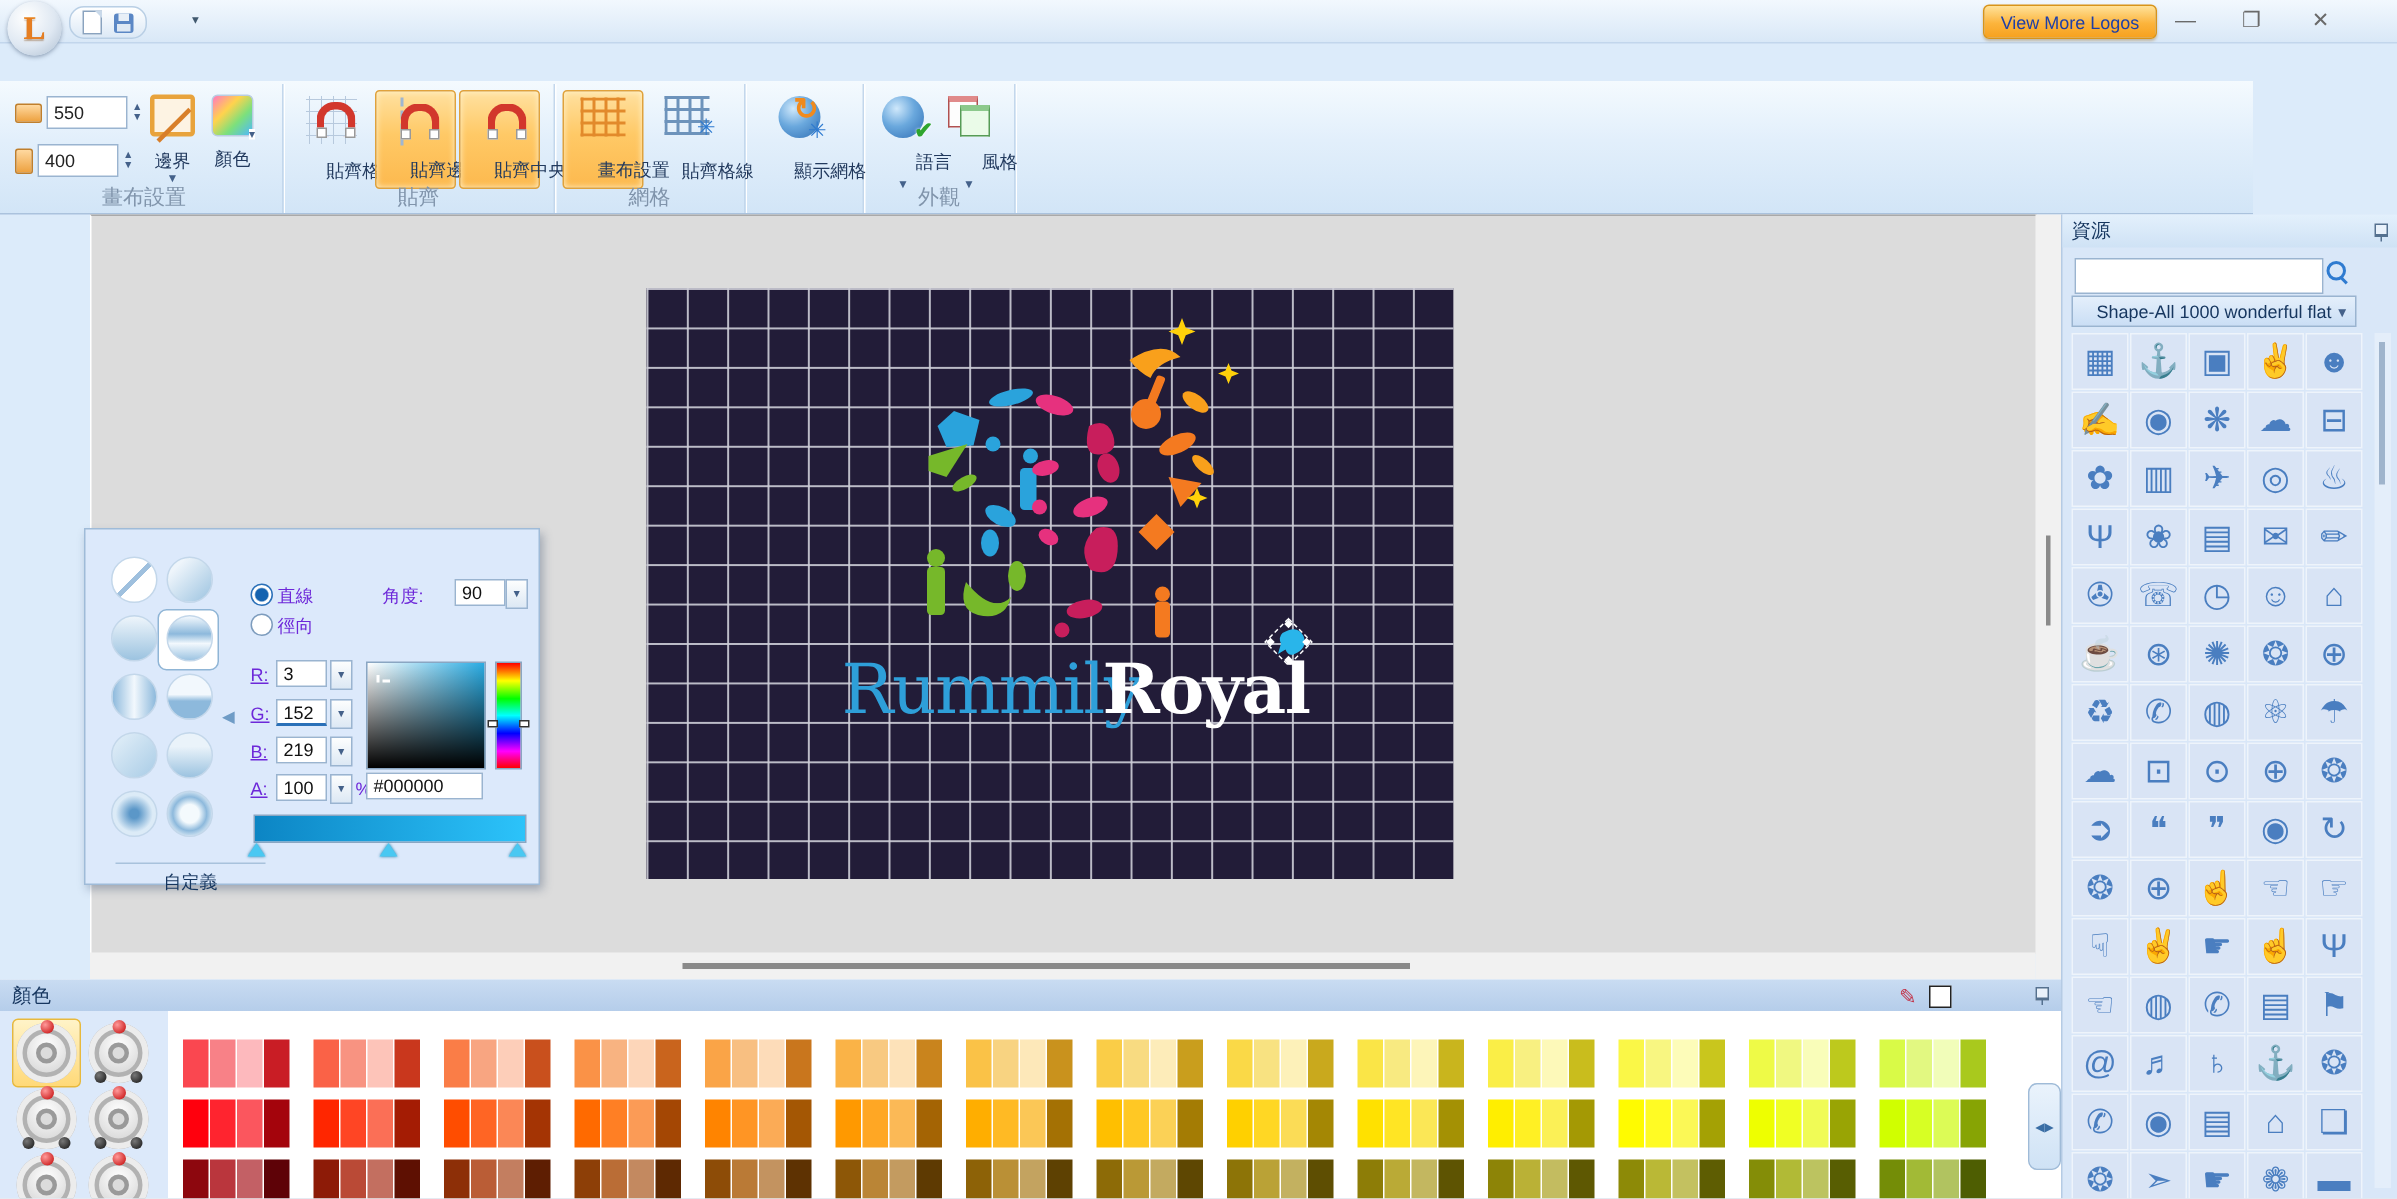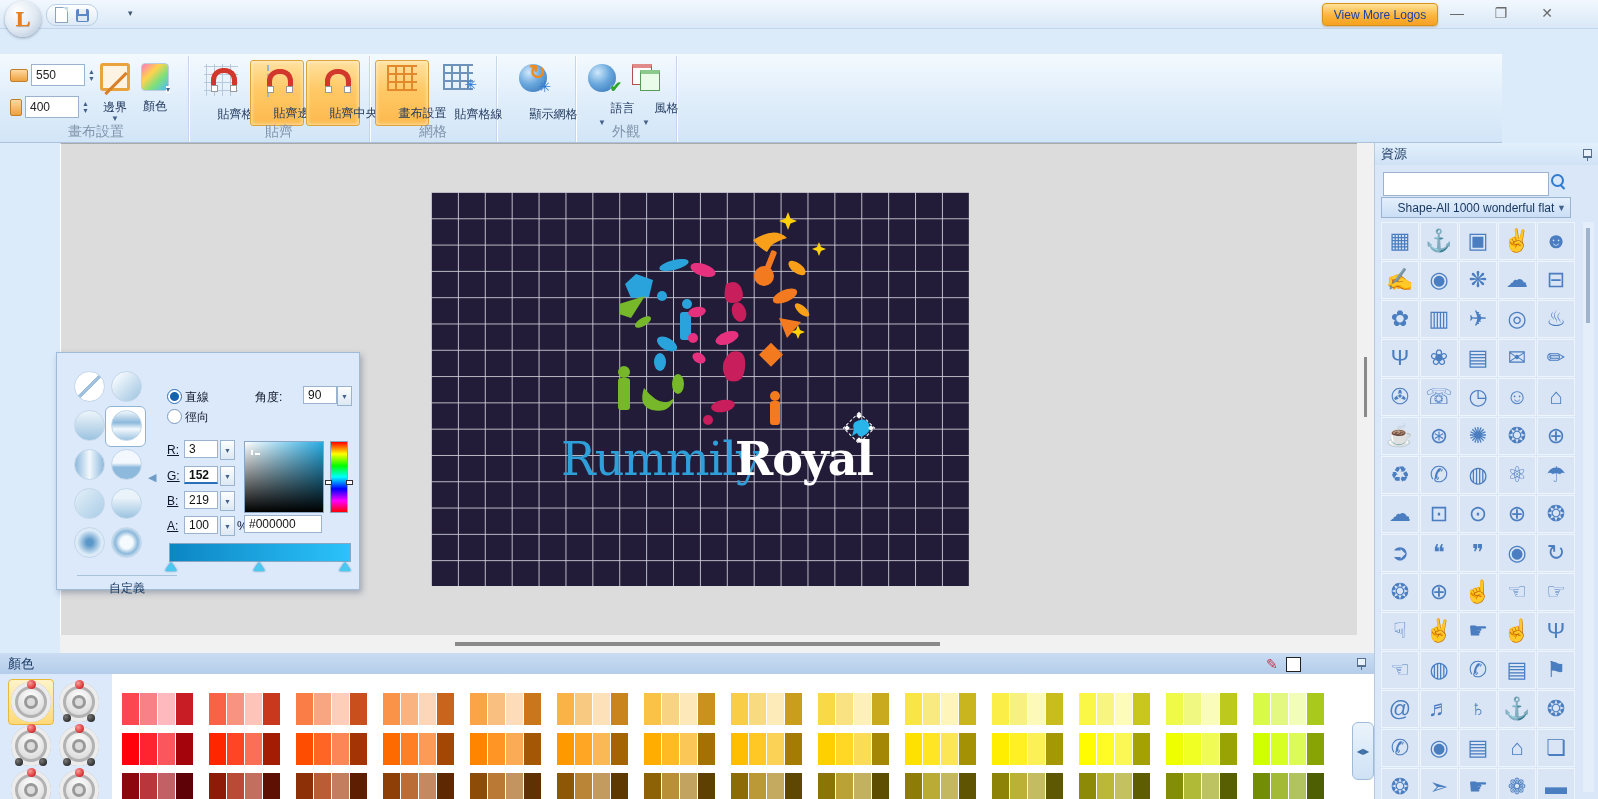--- a/index.html
+++ b/index.html
@@ -83,23 +83,23 @@
     linear-gradient(rgba(205,205,215,.9) 1px,transparent 1px) 0 0/26.9px 26.3px,
     linear-gradient(90deg,rgba(205,205,215,.9) 1px,transparent 1px) 0 0/26.9px 26.3px,#221c38;}
   .canvas svg{position:absolute;left:0;top:0;}
   
   .popup{position:absolute;left:56px;top:352px;width:302px;height:236px;background:#dce9fb;border:1px solid #9fbbd8;box-shadow:2px 3px 6px rgba(50,70,100,.35);z-index:40;}
   .gswatch{position:absolute;width:29px;height:29px;border-radius:50%;border:1px solid #c3d7ea;}
   .gsel{position:absolute;left:48px;top:53px;width:39px;height:39px;background:#fff;border:1px solid #8fb5d6;border-radius:6px;}
   .collapse{position:absolute;left:91px;top:118px;font-size:11px;color:#6f9cc6;}
   .radio{position:absolute;width:13px;height:13px;border-radius:50%;border:1px solid #7d9cbd;background:#fff;}
   .radio.on{border-color:#2a70b8;background:radial-gradient(circle,#1563b0 0 4px,#fff 5px);}
-  .plab{position:absolute;font-size:12px;color:#0f172a;}
+  .plab{position:absolute;font-size:12px;color:#6d28d9;}
   .pinput{position:absolute;height:18px;background:#fff;border:1px solid #9ab4d0;font-size:12px;color:#111;font-family:"Liberation Sans",sans-serif;padding:0 0 0 4px;box-sizing:border-box;}
-  .pinput.focus{border-bottom:2px solid #2a70b8;font-weight:bold;}
+  .pinput.focus{border-bottom:2px solid #2a70b8;}
   .spinbtn{position:absolute;width:13px;height:18px;background:linear-gradient(#fdfefe,#dce8f4);border:1px solid #9ab4d0;font-size:7px;color:#44618a;display:flex;align-items:center;justify-content:center;}
   .svsquare{position:absolute;left:187px;top:88px;width:78px;height:70px;border:1px solid #8aa6c2;background:linear-gradient(to bottom,rgba(0,0,0,0),#000),linear-gradient(to right,#fff,#29abe2);}
   .svmark{position:absolute;left:6px;top:8px;width:7px;height:7px;}
   .svmark i{position:absolute;background:#fff;}
   .huebar{position:absolute;left:273px;top:88px;width:16px;height:70px;border:1px solid #8aa6c2;background:linear-gradient(#ff0000,#ffff00 17%,#00ff00 34%,#00ffff 50%,#0000ff 67%,#ff00ff 84%,#ff0000);}
   .huemark{position:absolute;left:-4px;top:38px;width:24px;height:3px;}
   .huemark i{position:absolute;top:0;width:5px;height:3px;background:#fff;border:1px solid #333;}
   .gradbar{position:absolute;left:112px;top:190px;width:180px;height:17px;border:1px solid #8aa6c2;}
   .tri{position:absolute;width:0;height:0;border-left:6px solid transparent;border-right:6px solid transparent;border-bottom:9px solid #49c8f2;filter:drop-shadow(0 0 1px #1a7aa8);}
   .custlab{position:absolute;left:20px;top:222px;width:100px;text-align:center;font-size:12px;color:#16365f;border-top:1px solid #a8c2dc;padding-top:4px;}

